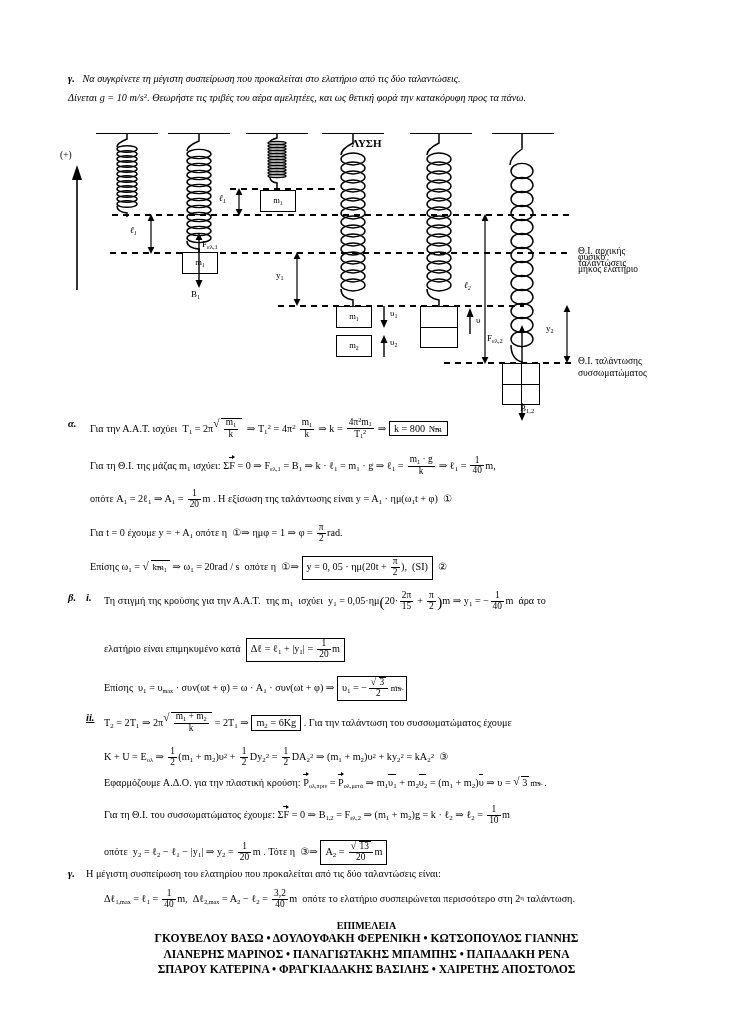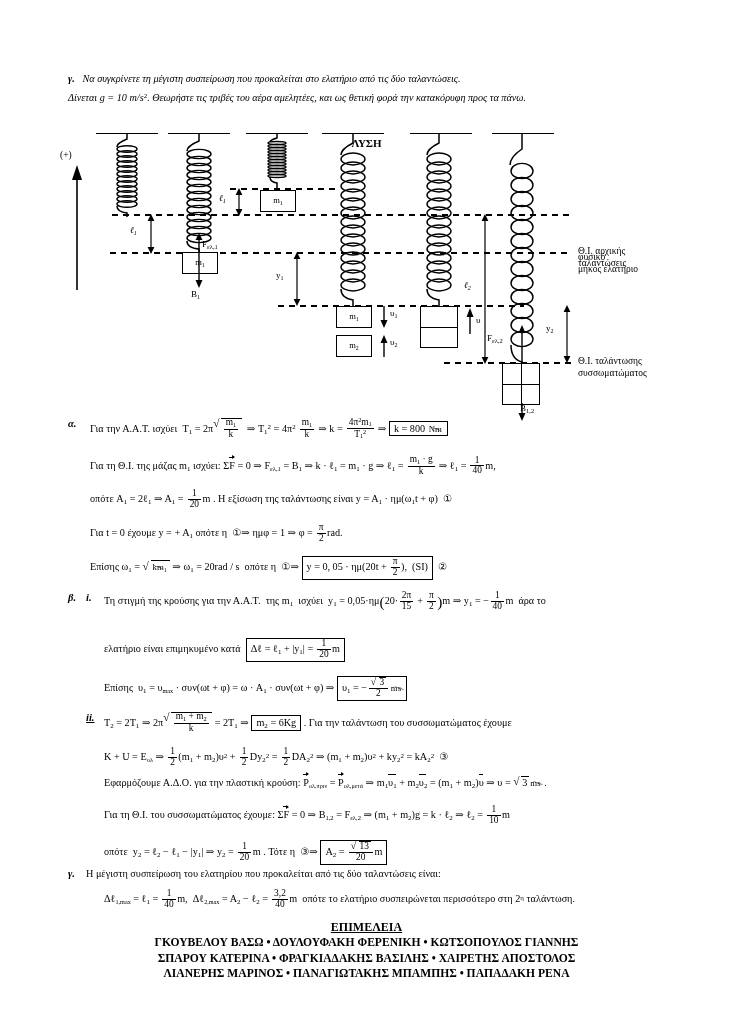--- a/index.html
+++ b/index.html
@@ -52,21 +52,21 @@
   .rad{display:inline-block;position:relative;padding-left:8px;}
   .rad:before{content:"\221A";position:absolute;left:0;top:-0.08em;font-size:1.12em;}
   .rad>.cnt{display:inline-block;border-top:1.05px solid #000;padding:0 2px 0 1px;}
   .vec{display:inline-block;position:relative;}
   .vec:after{content:"";position:absolute;left:0;right:1px;top:-0.30em;border-top:1px solid #000;}
   .vec.ar:before{content:"";position:absolute;right:0;top:-0.46em;
         border-left:3px solid #000;border-top:2px solid transparent;border-bottom:2px solid transparent;}
 
   
   #epim{position:absolute;left:0;width:733px;text-align:center;}
-  #epim .ttl{font-weight:bold;text-decoration:underline;font-size:12px;}
+  #epim .ttl{font-weight:bold;font-size:10px;}
   #epim .nm{font-weight:bold;font-size:11.6px;line-height:15.5px;}
 </style>
 </head>
 <body>
 
 <div class="page">
 
   <div id="prompt" class="txt">
     <span class="lbl">γ.</span>
     &nbsp;&nbsp;<span class="i">Να συγκρίνετε τη μέγιστη συσπείρωση που προκαλείται στο ελατήριο από τις δύο ταλαντώσεις.</span><br>
@@ -420,17 +420,17 @@
   <div class="line" style="left:104px;top:890px;">
     Δℓ<sub style="font-size:6.2px;">1,max</sub> = ℓ<sub>1</sub> = <span class="frac"><span class="n">1</span><span class="d">40</span></span>m,&nbsp;
     Δℓ<sub style="font-size:6.2px;">2,max</sub> = A<sub>2</sub> − ℓ<sub>2</sub> = <span class="frac"><span class="n">3,2</span><span class="d">40</span></span>m&nbsp;
     <span>οπότε το ελατήριο συσπειρώνεται περισσότερο στη 2</span><sup>η</sup>
     <span>ταλάντωση.</span>
   </div>
 
   <div id="epim" style="top:920px;">
     <div class="ttl">ΕΠΙΜΕΛΕΙΑ</div>
     <div class="nm">ΓΚΟΥΒΕΛΟΥ ΒΑΣΩ • ΔΟΥΛΟΥΦΑΚΗ ΦΕΡΕΝΙΚΗ • ΚΩΤΣΟΠΟΥΛΟΣ ΓΙΑΝΝΗΣ</div>
+    <div class="nm">ΛΙΑΝΕΡΗΣ ΜΑΡΙΝΟΣ • ΠΑΝΑΓΙΩΤΑΚΗΣ ΜΠΑΜΠΗΣ • ΠΑΠΑΔΑΚΗ ΡΕΝΑ</div>
     <div class="nm">ΣΠΑΡΟΥ ΚΑΤΕΡΙΝΑ • ΦΡΑΓΚΙΑΔΑΚΗΣ ΒΑΣΙΛΗΣ • ΧΑΙΡΕΤΗΣ ΑΠΟΣΤΟΛΟΣ</div>
-    <div class="nm">ΛΙΑΝΕΡΗΣ ΜΑΡΙΝΟΣ • ΠΑΝΑΓΙΩΤΑΚΗΣ ΜΠΑΜΠΗΣ • ΠΑΠΑΔΑΚΗ ΡΕΝΑ</div>
   </div>
 
 </div>
 
 </body></html>

